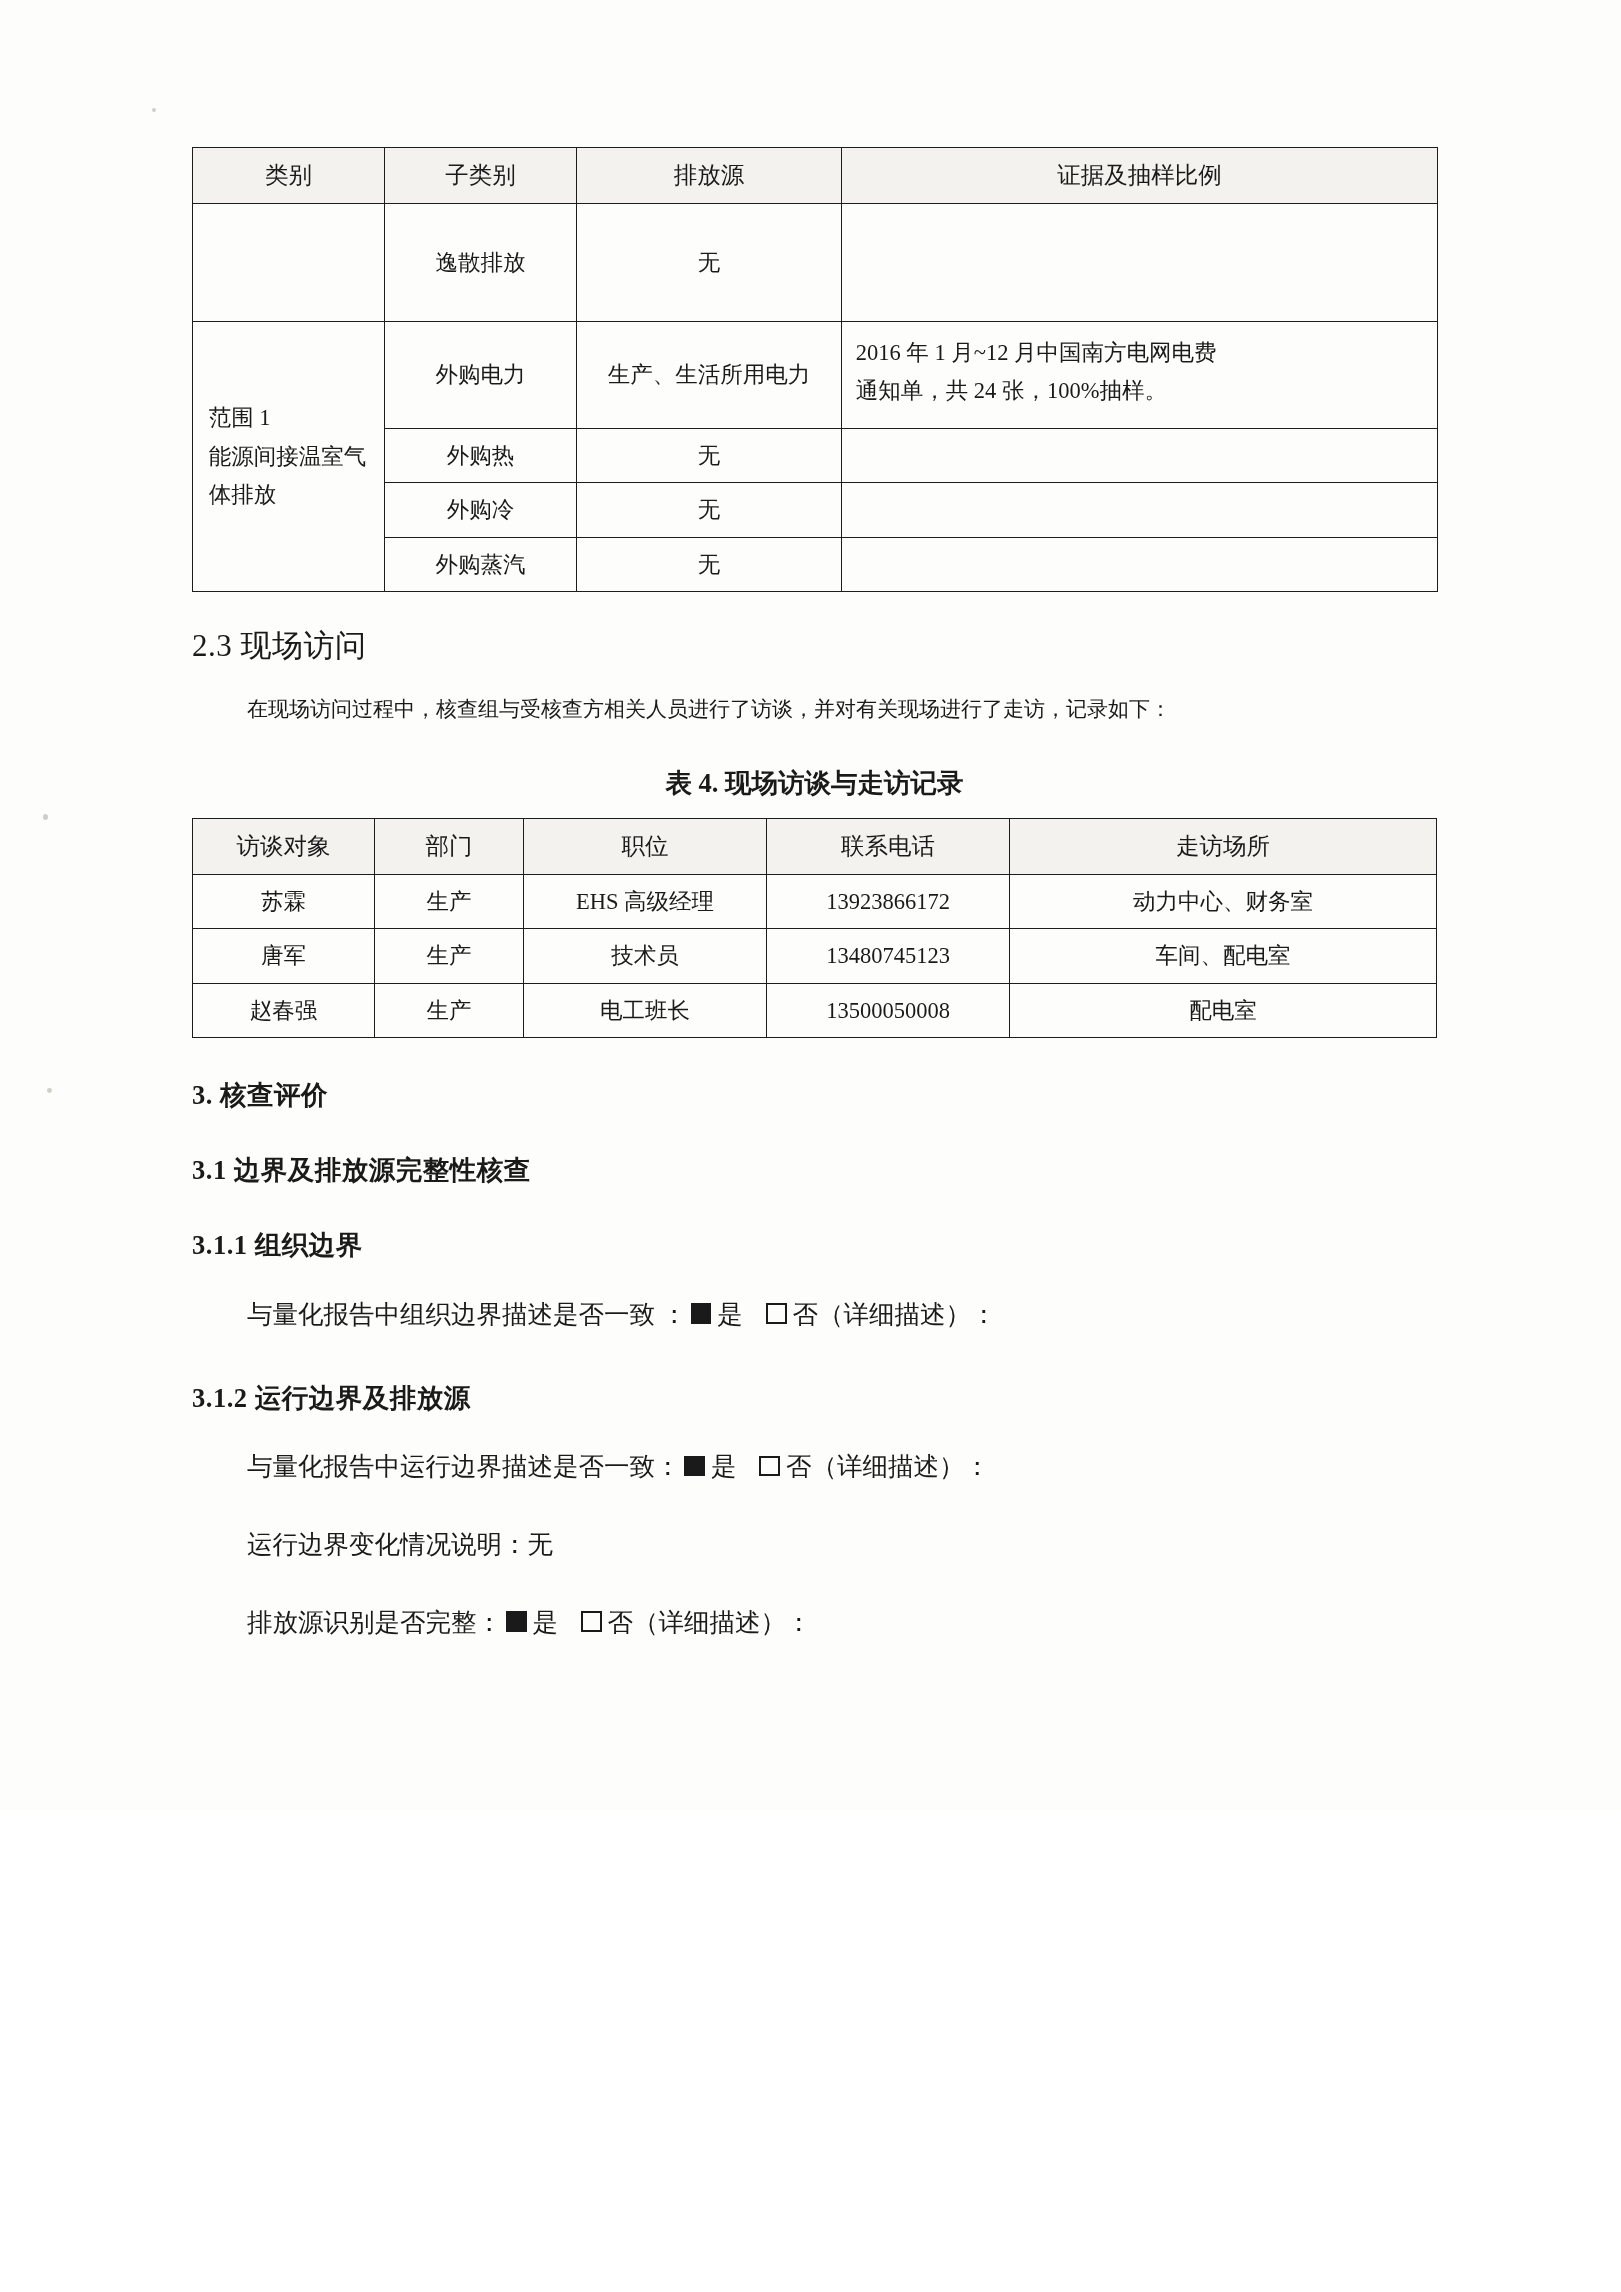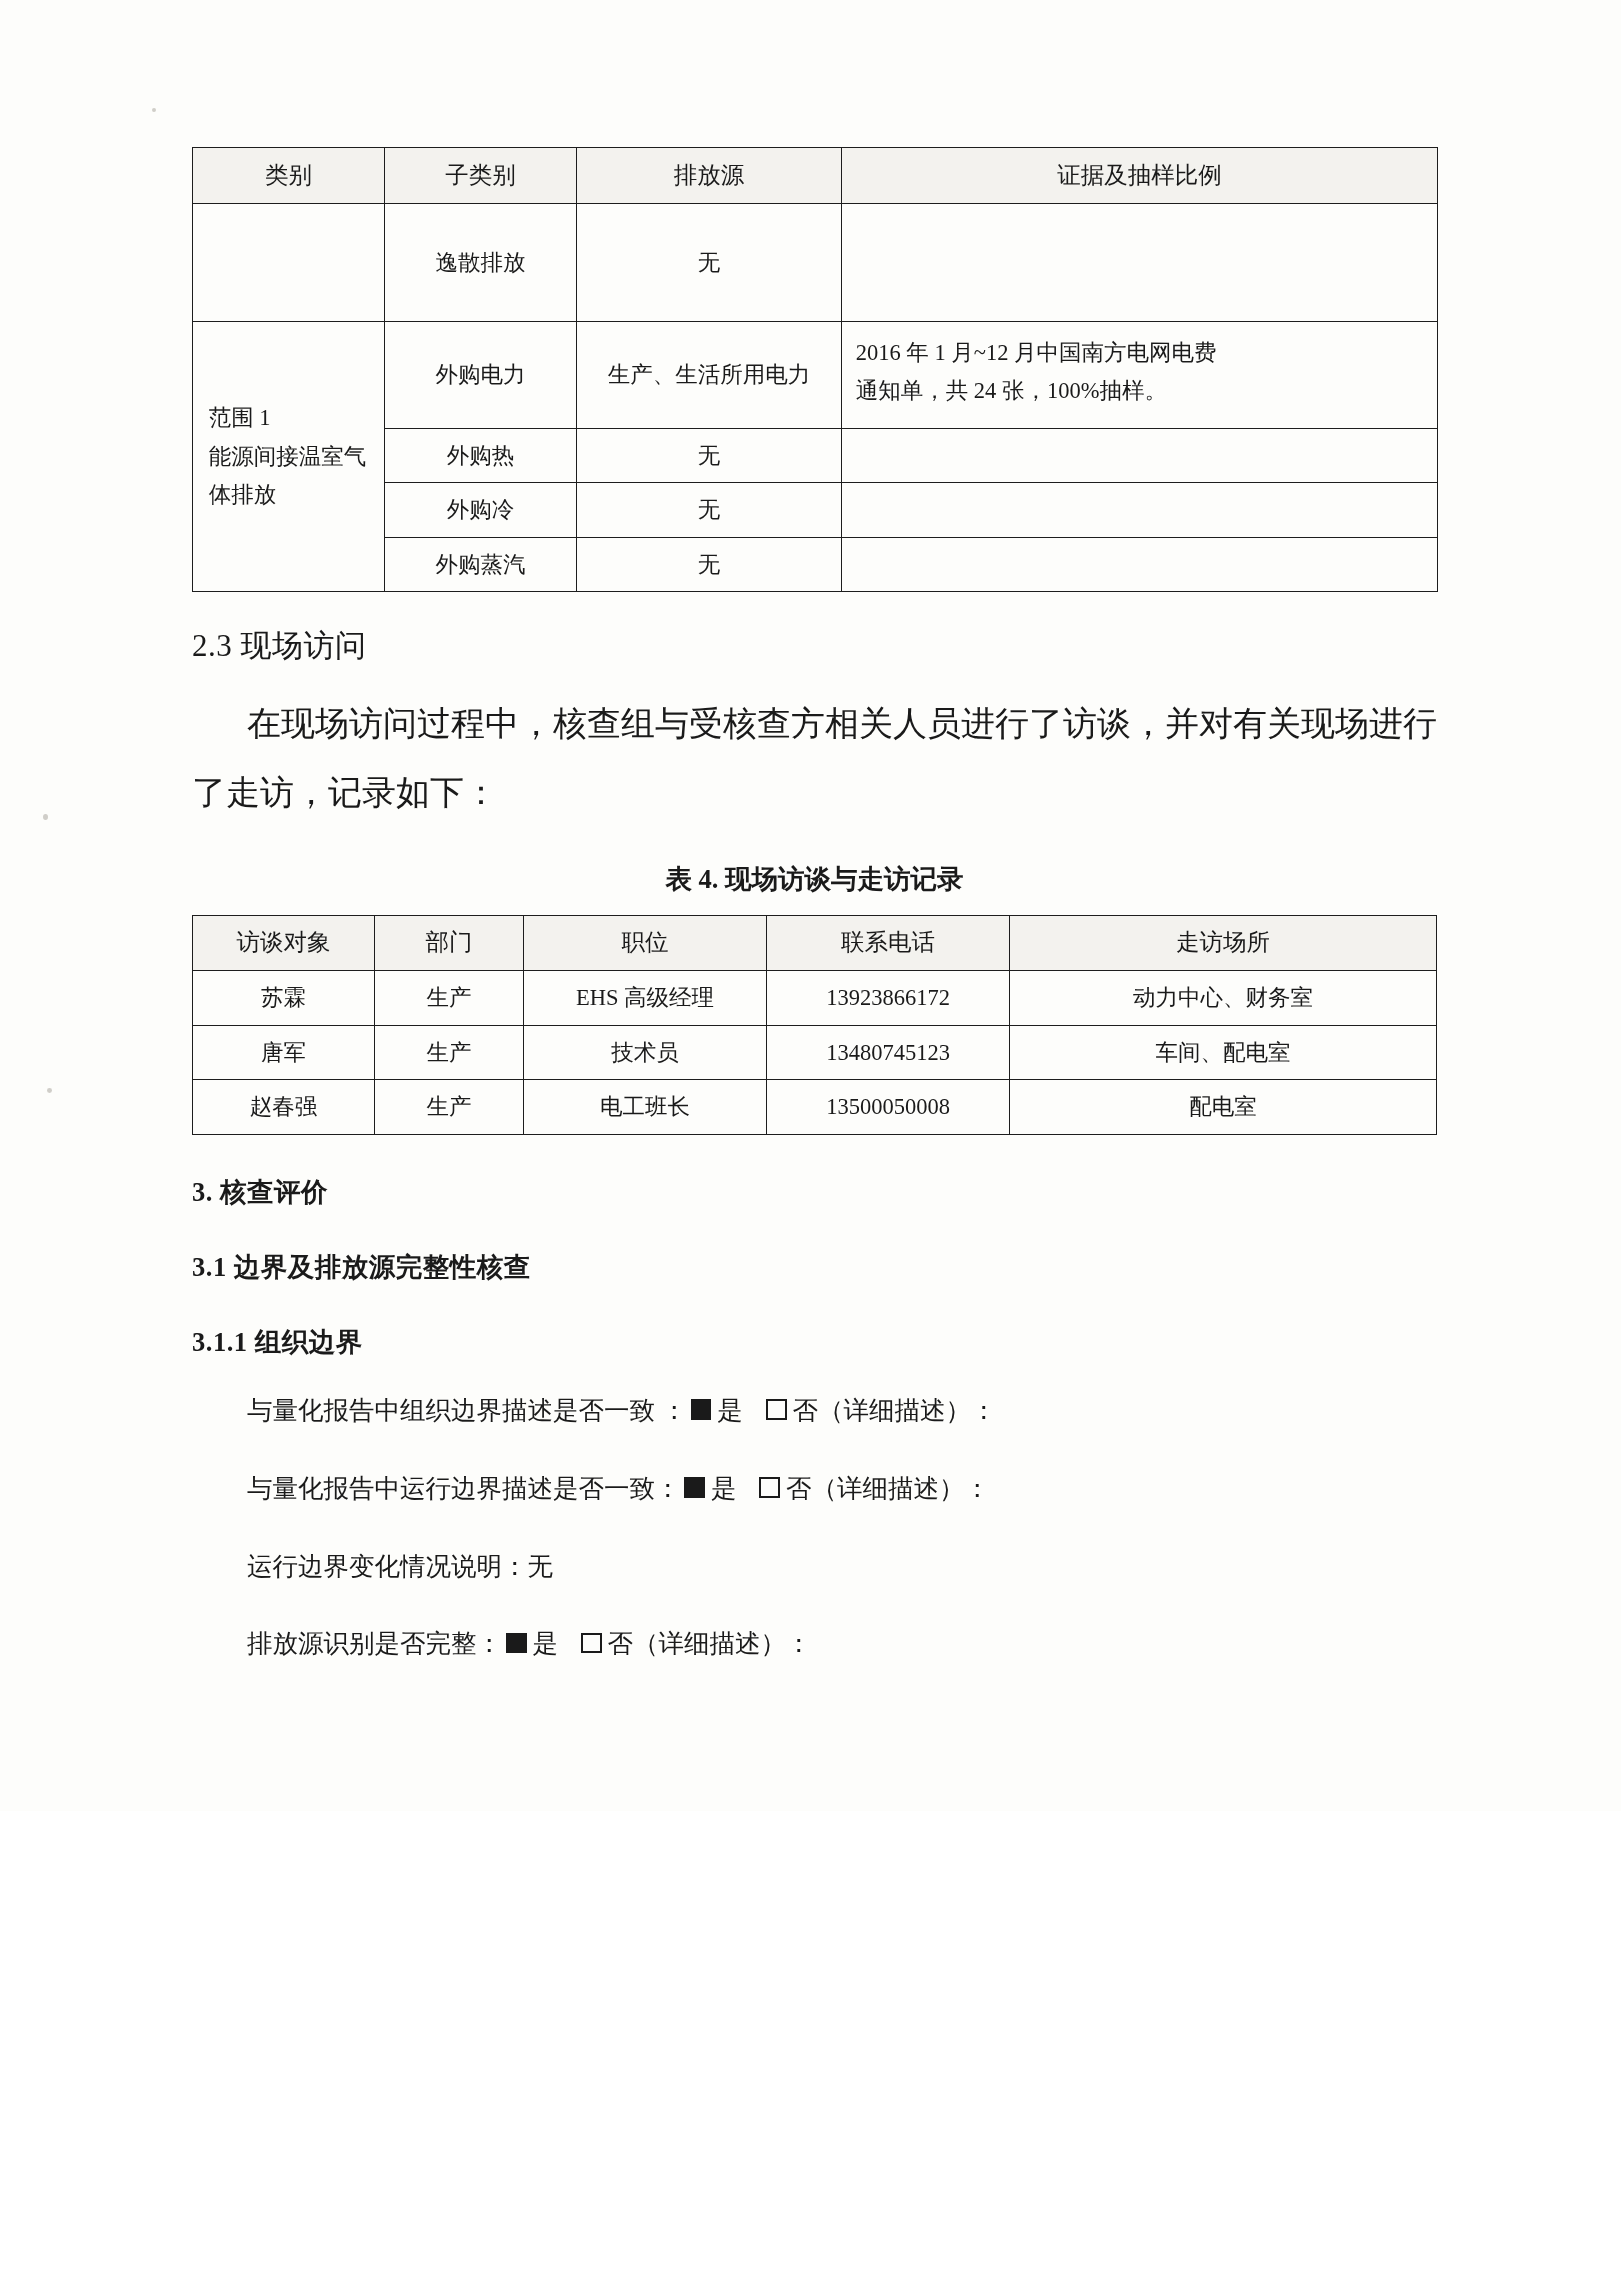--- a/index.html
+++ b/index.html
@@ -66,24 +66,25 @@
     margin: 33px 0 0 0;
     letter-spacing: 0.5px;
   }
   .h3 {
     font-size: 26.5px;
     font-weight: bold;
     margin: 39px 0 0 0;
     letter-spacing: 0.5px;
   }
   .para {
-    font-size: 34px;
+    font-size: 21px;
     line-height: 2.05;
     margin: 21.6px 0 0 0;
     text-indent: 55px;
+    font-family: Liberation Mono, monospace;
   }
   .para-indent {
     font-size: 25.5px;
     line-height: 2.05;
     margin: 25.5px 0 0 0;
     padding-left: 55px;
     text-indent: 0;
   }
   .table-title {
     text-align: center;
@@ -228,20 +229,21 @@
     </table>
 
     <div class="h3">3. 核查评价</div>
     <div class="h3">3.1 边界及排放源完整性核查</div>
     <div class="h3">3.1.1 组织边界</div>
 
     <div class="para-indent">
       <span>与量化报告中组织边界描述是否一致 ：</span><span class="checkbox-filled"></span><span>是</span>&nbsp;&nbsp;&nbsp;<span class="checkbox-empty"></span><span>否</span><span>（详细描述）：</span>
     </div>
 
+    <div class="h3">3.1.2 运行边界及排放源</div>
 
     <div class="para-indent">
       <span>与量化报告中运行边界描述是否一致：</span><span class="checkbox-filled"></span><span>是</span>&nbsp;&nbsp;&nbsp;<span class="checkbox-empty"></span><span>否</span><span>（详细描述）：</span>
     </div>
     <div class="para-indent">运行边界变化情况说明：无</div>
 
     <div class="para-indent">
       <span>排放源识别是否完整：</span><span class="checkbox-filled"></span><span>是</span>&nbsp;&nbsp;&nbsp;<span class="checkbox-empty"></span><span>否</span><span>（详细描述）：</span>
     </div>
 

